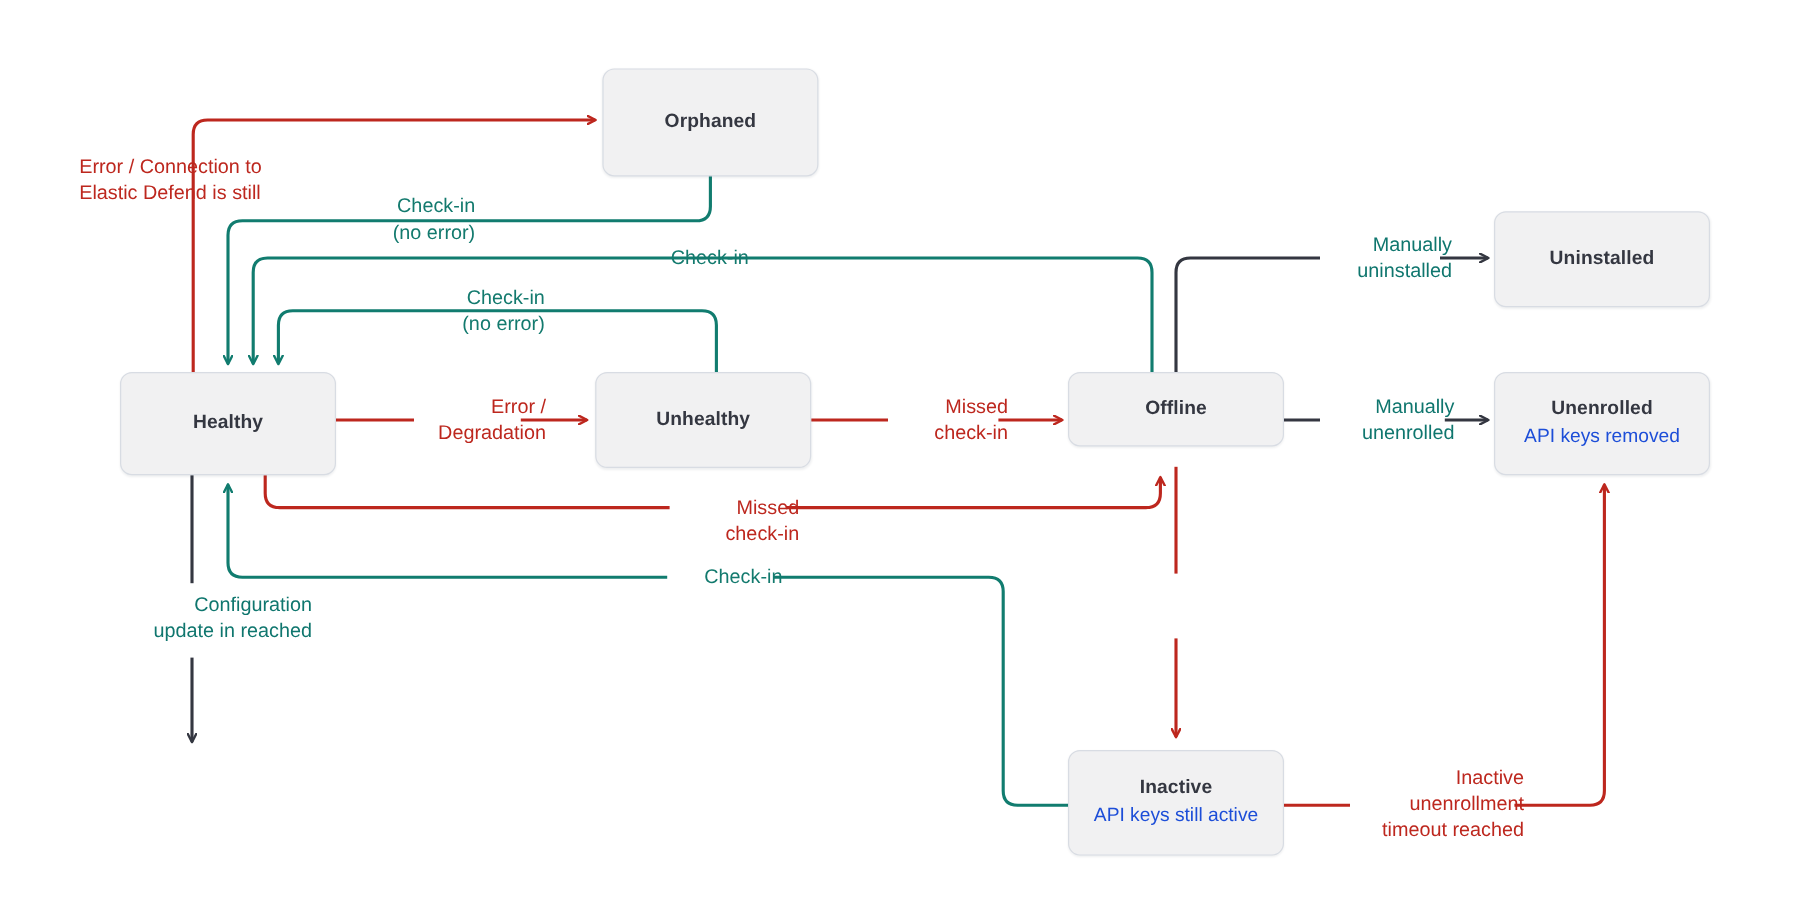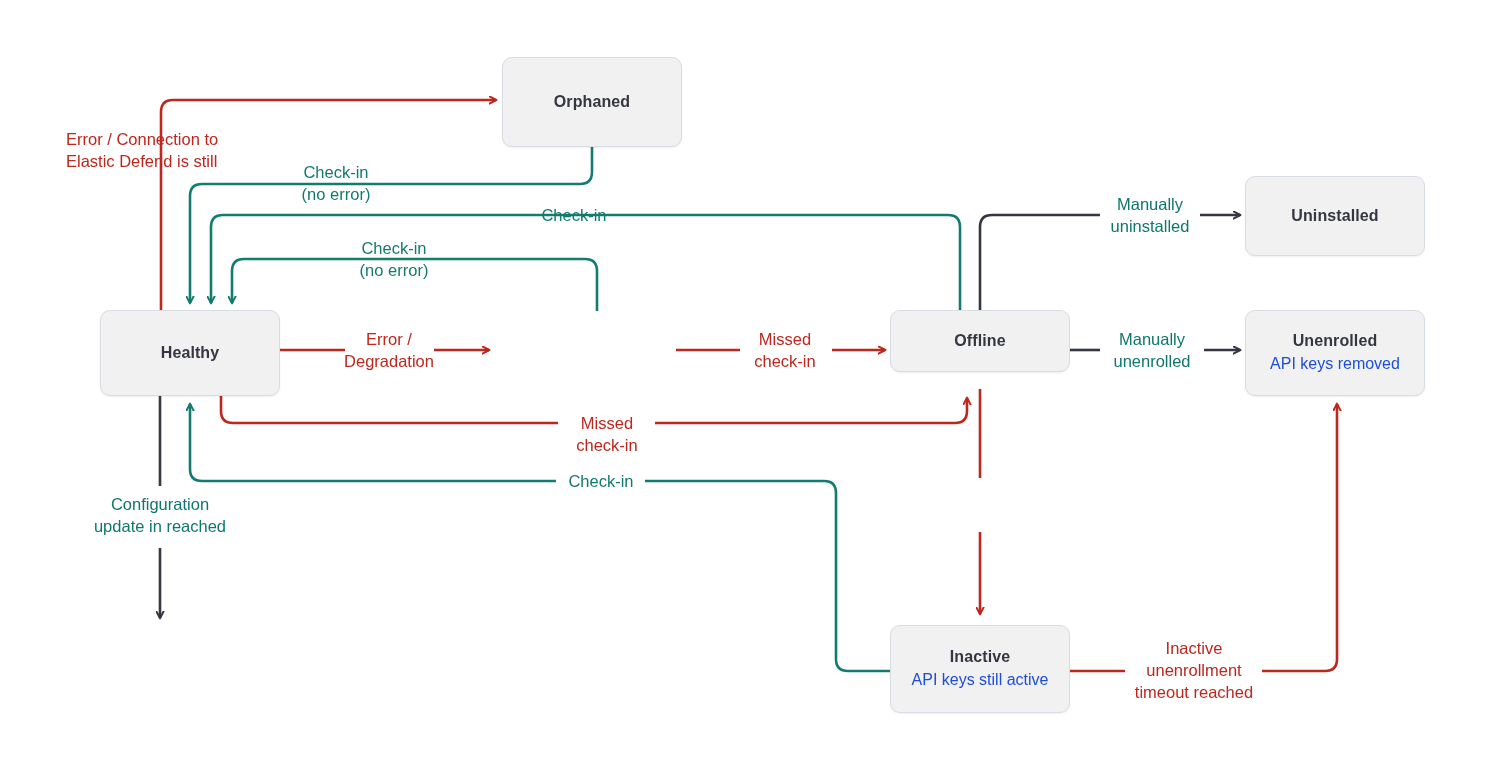--- a/index.html
+++ b/index.html
@@ -8,21 +8,21 @@
   #stage{position:relative;width:1494px;height:769px;background:#fff;}
   svg#wires{position:absolute;left:0;top:0;width:1494px;height:769px;}
 
   .node{position:absolute;box-sizing:border-box;
         background:#F1F1F2;border:1px solid #D8DCE3;border-radius:10px;
         display:flex;flex-direction:column;align-items:center;justify-content:center;
         box-shadow:0 1px 2px rgba(16,22,38,.07);}
   .node .ttl{font-size:16px;font-weight:bold;color:#343741;letter-spacing:.1px;line-height:1.25;}
   .node .sub{font-size:16px;font-weight:normal;color:#1d4ed8;line-height:1.3;margin-top:3px;}
 
-  .lbl{position:absolute;font-size:16.5px;line-height:22px;text-align:center;
+  .lbl{position:absolute;font-size:16.5px;line-height:22px;text-align:right;
        white-space:pre-line;}
   .lbl.red{color:#BD271E;}
   .lbl.teal{color:#137A6E;}
   .lbl.dark{color:#0f766e;}
 </style>
 </head>
 <body>
 
 <div id="stage">
 
@@ -79,20 +79,23 @@
   </svg>
 
   <div class="node" style="left:502px;top:57px;width:180px;height:90px;">
     <div class="ttl">Orphaned</div>
   </div>
 
   <div class="node" style="left:100px;top:310px;width:180px;height:86px;">
     <div class="ttl">Healthy</div>
   </div>
 
+  <div class="node" style="left:496px;top:310px;width:180px;height:80px;">
+    <div class="ttl">Unhealthy</div>
+  </div>
 
   <div class="node" style="left:890px;top:310px;width:180px;height:62px;">
     <div class="ttl">Offline</div>
   </div>
 
   <div class="node" style="left:1245px;top:176px;width:180px;height:80px;">
     <div class="ttl">Uninstalled</div>
   </div>
 
   <div class="node" style="left:1245px;top:310px;width:180px;height:86px;">

